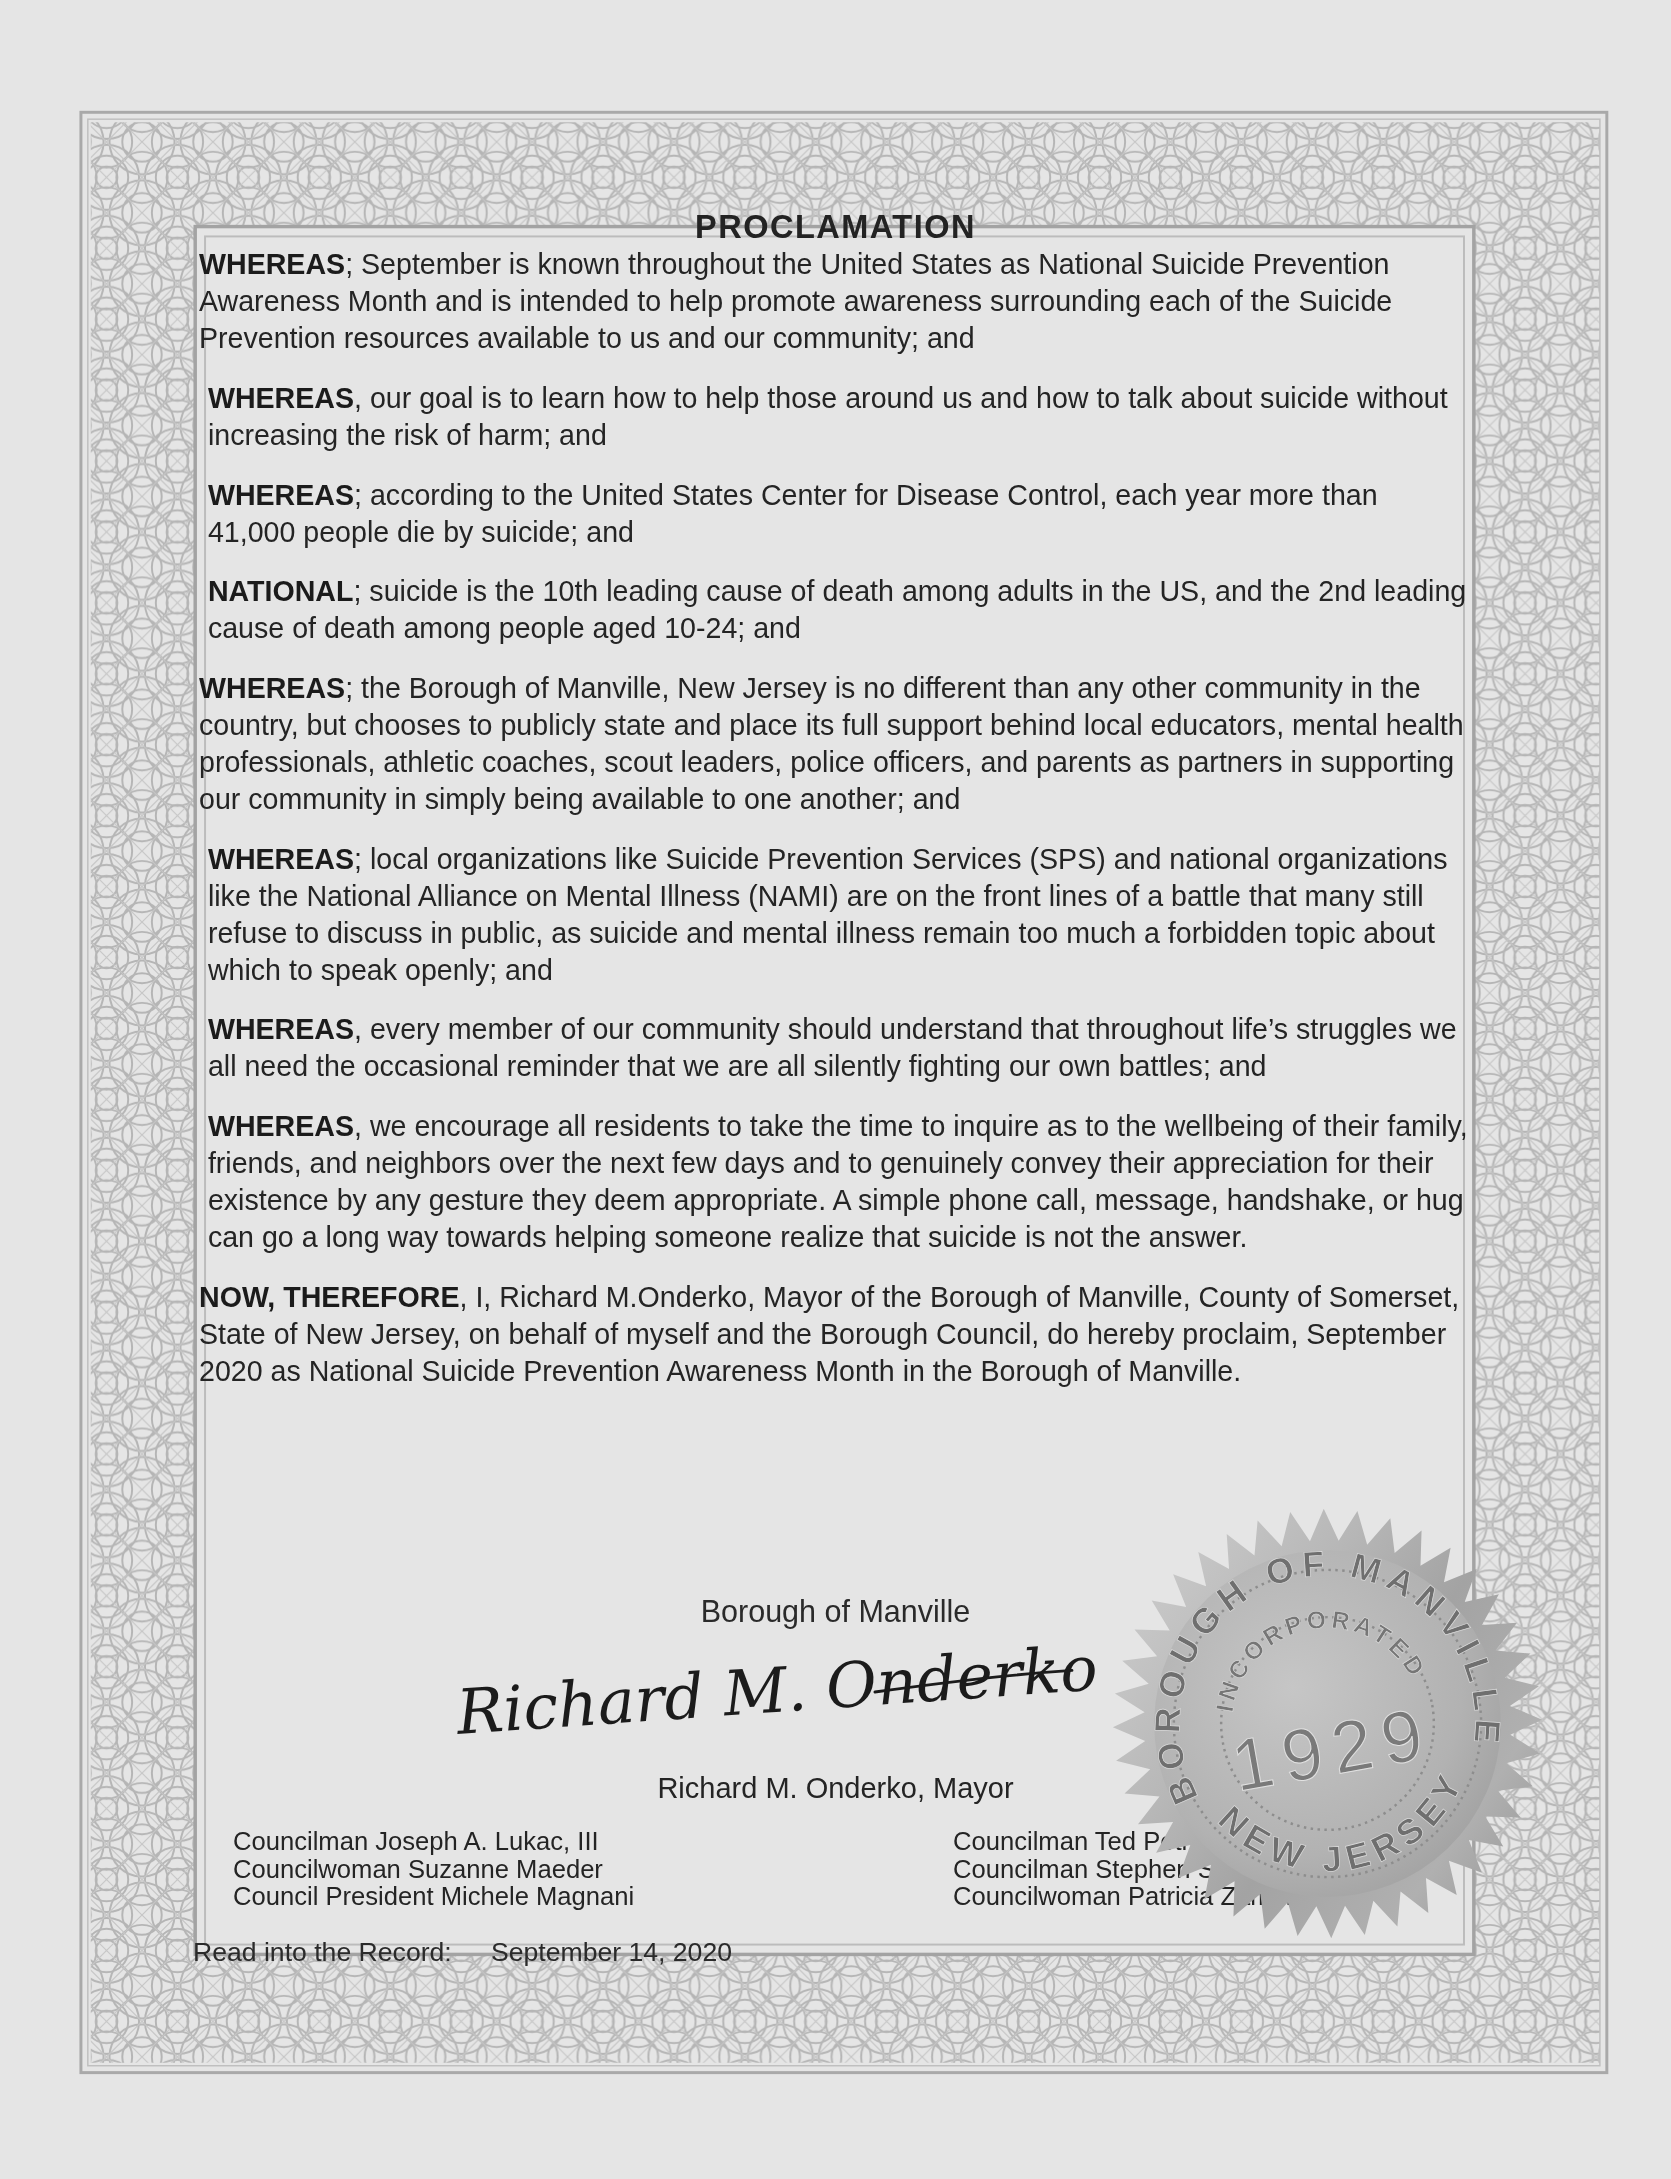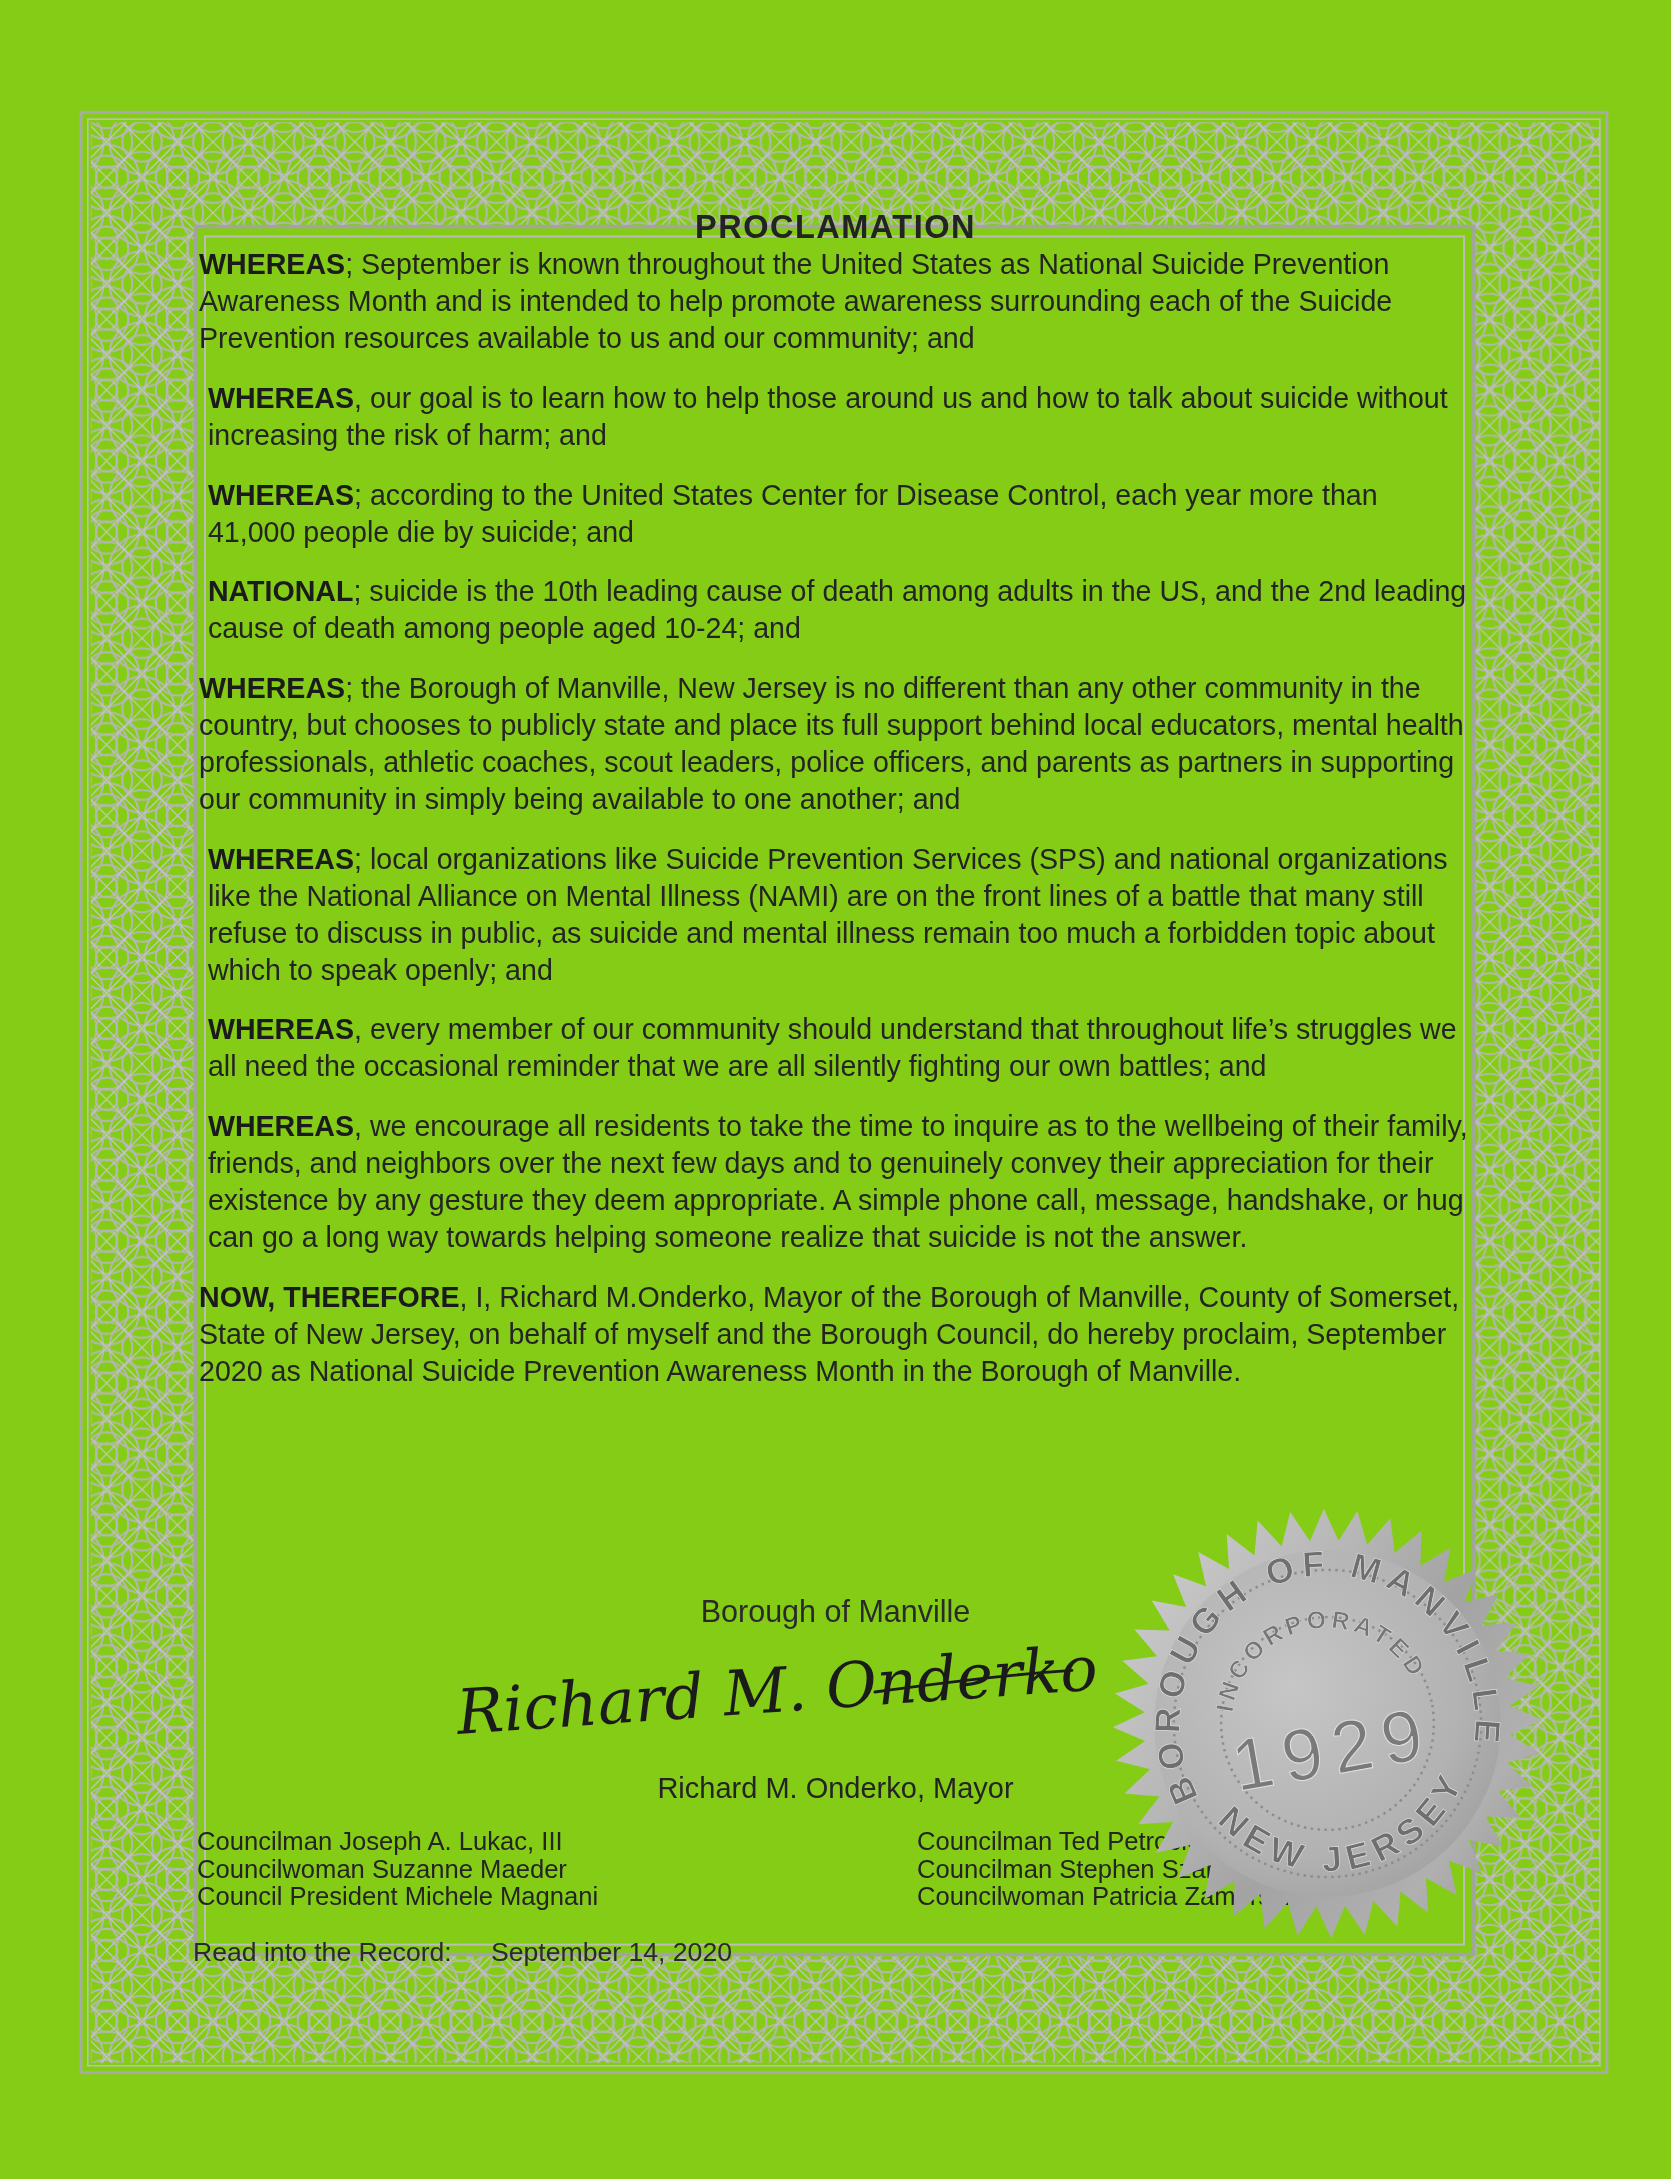--- a/index.html
+++ b/index.html
@@ -1,35 +1,35 @@
 <!DOCTYPE html>
 <html><head>
 <meta charset="utf-8">
 <style>
   html,body{margin:0;padding:0;background:#ffffff;}
-  .page{position:relative;width:1672px;height:2180px;background:#84cc16;overflow:hidden;
+  .page{position:relative;width:1672px;height:2180px;background:#e5e5e5;overflow:hidden;
         font-family:"Liberation Sans",sans-serif;color:#1f1f1f;}
   .border-svg{position:absolute;left:0;top:0;z-index:1;}
   .content{position:absolute;left:199px;top:223px;width:1273px;z-index:3;}
   .doc-title{margin:-13.8px 0 0 0;text-align:center;font-size:32.5px;font-weight:bold;
              letter-spacing:1.5px;color:#232323;}
   .doc-subtitle{margin:6.9px 0 16.7px 0;text-align:center;font-size:32.5px;font-weight:normal;
                 letter-spacing:0.5px;color:#2b2b2b;}
   .para{margin:0 0 22.7px 0;font-size:28.6px;line-height:37px;color:#242424;}
   .para.indent{padding-left:8.9px;}
   .para b{font-weight:bold;color:#1b1b1b;}
   .org-line{position:absolute;left:199px;top:1594px;width:1273px;text-align:center;
             font-size:30.5px;color:#2a2a2a;z-index:3;}
   .sig-svg{position:absolute;left:414px;top:1631px;z-index:3;}
   .mayor-line{position:absolute;left:199px;top:1772px;width:1273px;text-align:center;
               font-size:29px;color:#242424;z-index:3;}
   .council{position:absolute;top:1828px;font-size:25.6px;line-height:27.6px;color:#242424;z-index:4;}
   .council.left{left:197px;}
   .council.right{left:879px;margin-left:38px;}
-  .council span{display:block;}
+  .council span{display:block;padding-left:36px;}
   .record{position:absolute;left:193px;top:1937px;font-size:26.6px;color:#2a2a2a;z-index:6;white-space:nowrap;}
   .record .date{position:absolute;left:298px;top:0;}
   .seal-svg{position:absolute;left:1101px;top:1497px;z-index:5;}
 </style>
 </head>
 <body>
 
 <div class="page">
 
   <svg class="border-svg" width="1672" height="2180" aria-hidden="true" viewBox="0 0 1697 2213">

